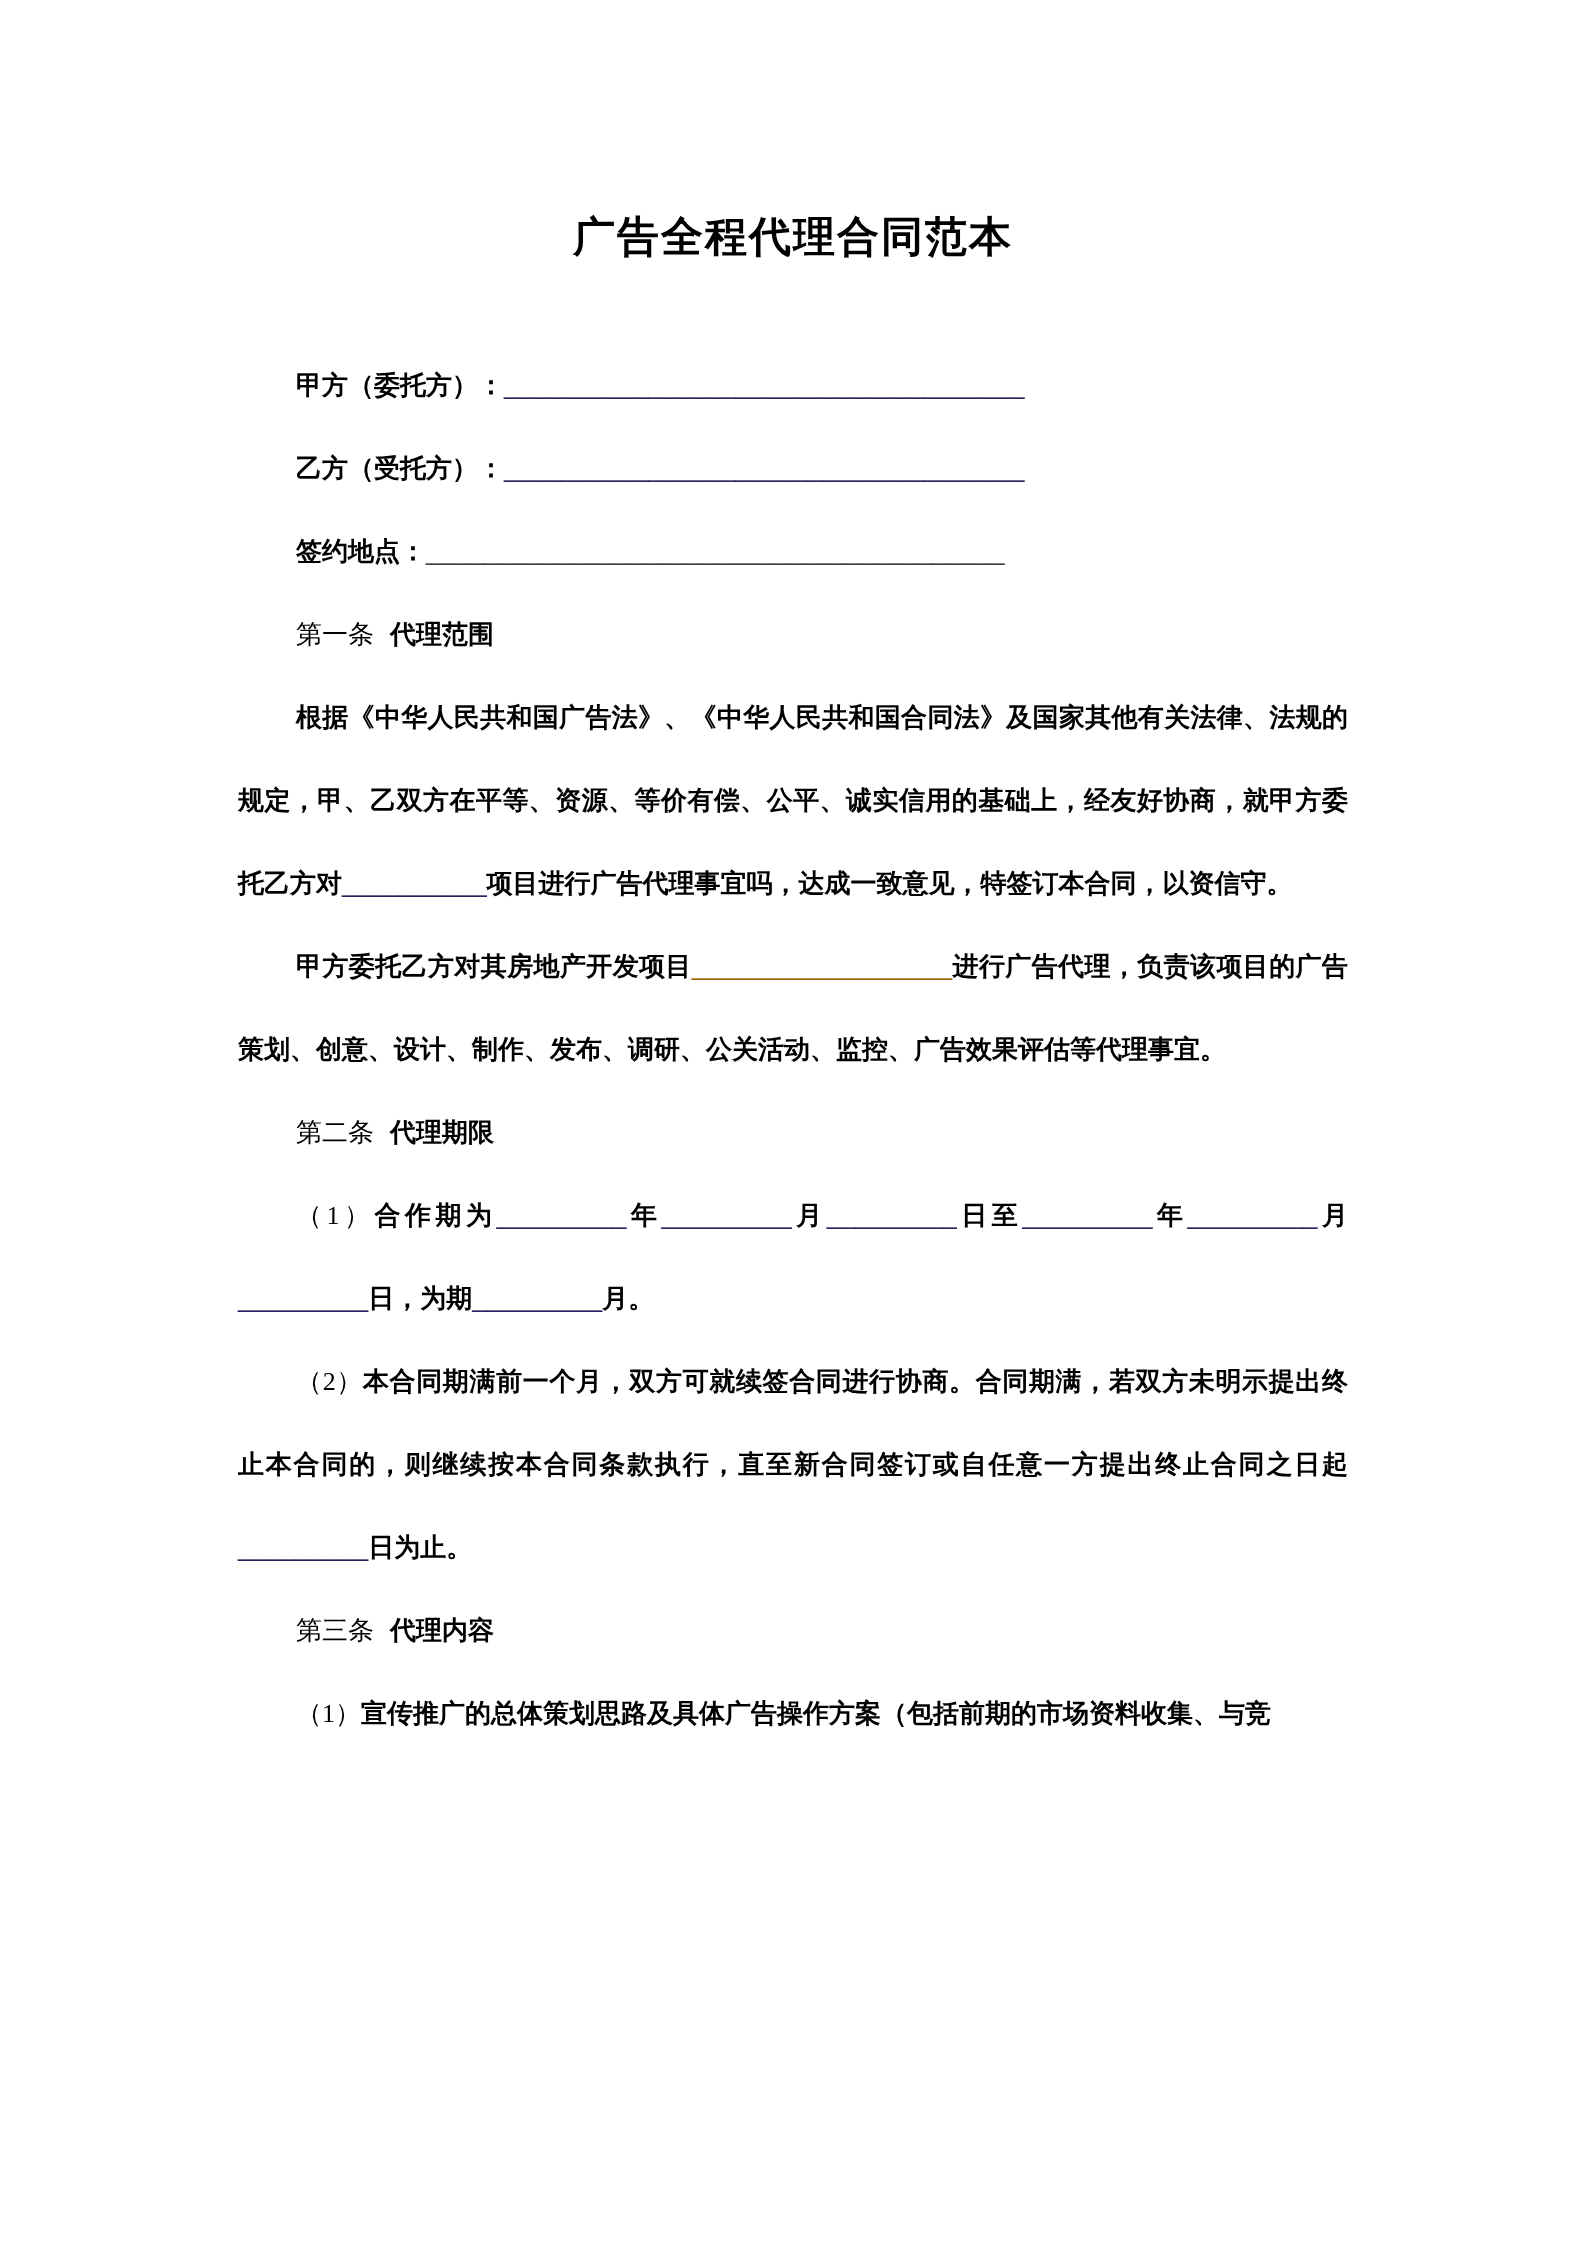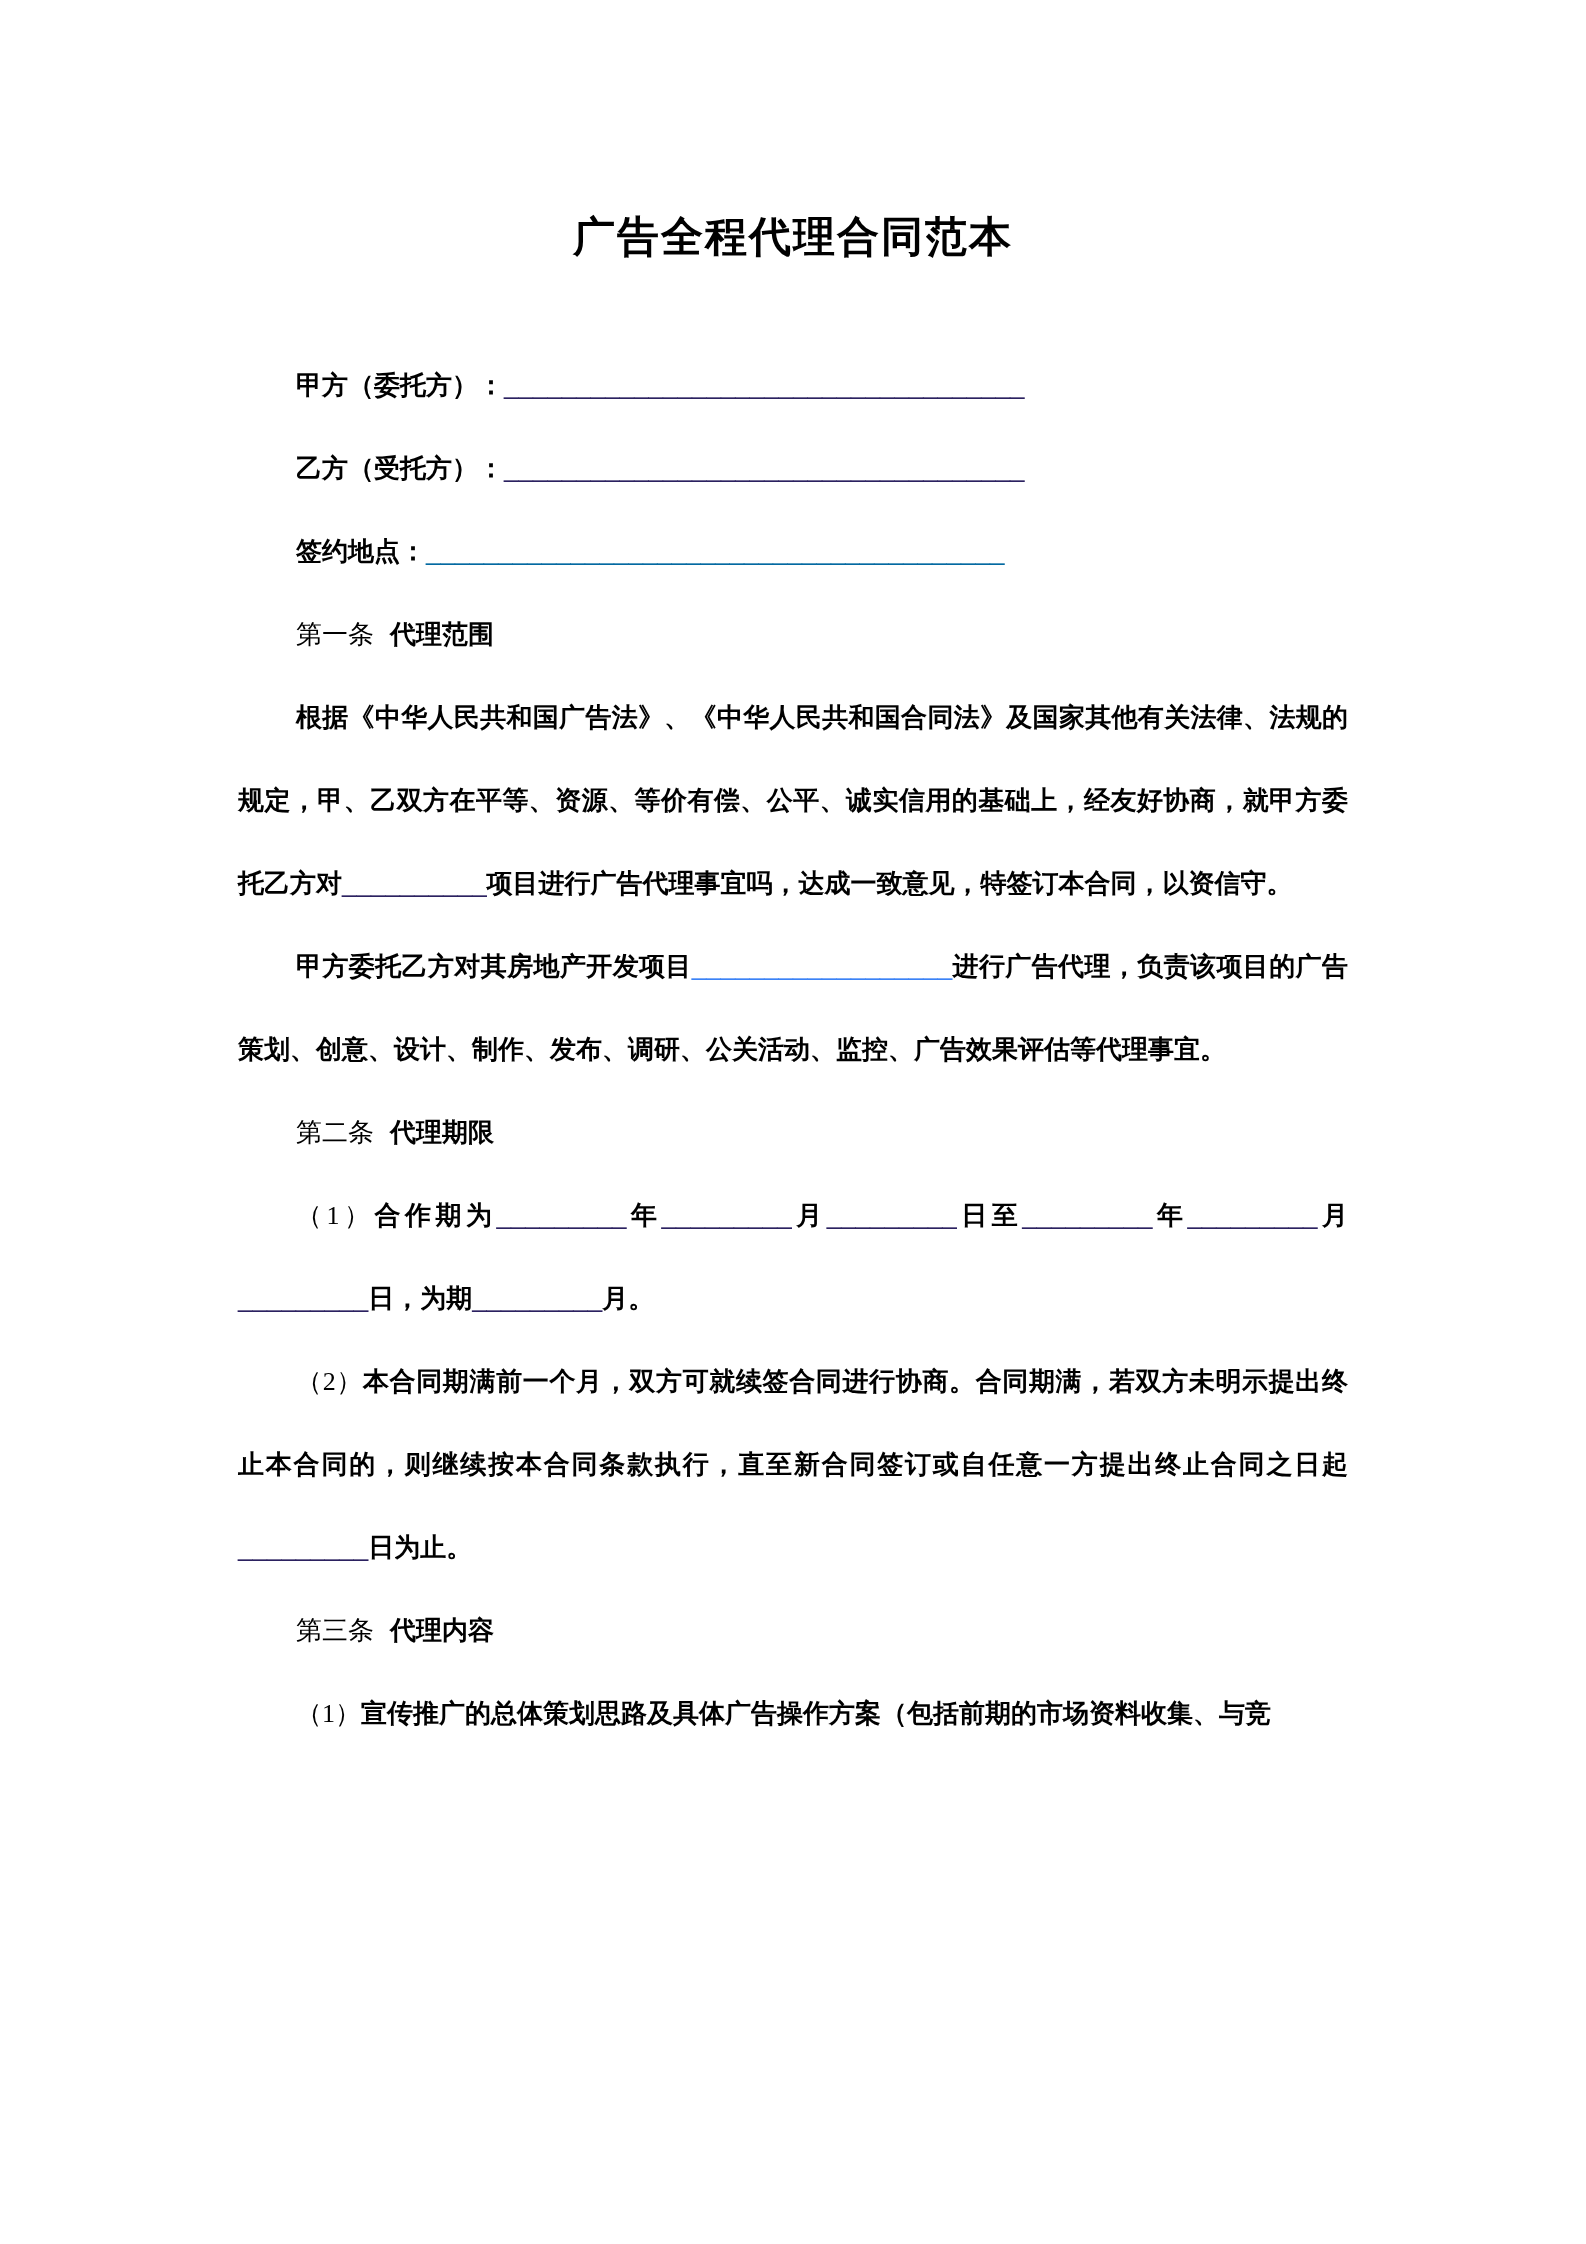--- a/index.html
+++ b/index.html
@@ -48,23 +48,23 @@
   }
 </style>
 </head>
 <body>
 
 <div class="page">
   <h1 class="doc-title">广告全程代理合同范本</h1>
   <div class="doc-body">
       <p class="para"><span class="run">甲方（委托方）：</span><span class="blank" style="color: rgb(43, 33, 96);">____________________________________</span></p>
       <p class="para"><span class="run">乙方（受托方）：</span><span class="blank" style="color: rgb(43, 33, 96);">____________________________________</span></p>
-      <p class="para"><span class="run">签约地点：</span><span class="blank" style="color: #0369a1;">________________________________________</span></p>
+      <p class="para"><span class="run">签约地点：</span><span class="blank" style="color: #404040;">________________________________________</span></p>
       <p class="para"><span class="label">第一条</span><span class="heading-title">代理范围</span></p>
       <p class="para"><span class="run">根据《中华人民共和国广告法》、《中华人民共和国合同法》及国家其他有关法律、法规的规定，甲、乙双方在平等、资源、等价有偿、公平、诚实信用的基础上，经友好协商，就甲方委托乙方对</span><span class="blank" style="color: rgb(43, 33, 96);">__________</span><span class="run">项目进行广告代理事宜吗，达成一致意见，特签订本合同，以资信守。</span></p>
-      <p class="para"><span class="run">甲方委托乙方对其房地产开发项目</span><span class="blank" style="color: #3b82f6;">__________________</span><span class="run">进行广告代理，负责该项目的广告策划、创意、设计、制作、发布、调研、公关活动、监控、广告效果评估等代理事宜。</span></p>
+      <p class="para"><span class="run">甲方委托乙方对其房地产开发项目</span><span class="blank" style="color: #a16207;">__________________</span><span class="run">进行广告代理，负责该项目的广告策划、创意、设计、制作、发布、调研、公关活动、监控、广告效果评估等代理事宜。</span></p>
       <p class="para"><span class="label">第二条</span><span class="heading-title">代理期限</span></p>
       <p class="para"><span class="label">（1）</span><span class="run">合作期为</span><span class="blank" style="color: rgb(43, 33, 96);">_________</span><span class="run">年</span><span class="blank" style="color: rgb(43, 33, 96);">_________</span><span class="run">月</span><span class="blank" style="color: rgb(43, 33, 96);">_________</span><span class="run">日至</span><span class="blank" style="color: rgb(43, 33, 96);">_________</span><span class="run">年</span><span class="blank" style="color: rgb(43, 33, 96);">_________</span><span class="run">月</span><span class="blank" style="color: rgb(43, 33, 96);">_________</span><span class="run">日，为期</span><span class="blank" style="color: rgb(43, 33, 96);">_________</span><span class="run">月。</span></p>
       <p class="para"><span class="label">（2）</span><span class="run">本合同期满前一个月，双方可就续签合同进行协商。合同期满，若双方未明示提出终止本合同的，则继续按本合同条款执行，直至新合同签订或自任意一方提出终止合同之日起</span><span class="blank" style="color: rgb(43, 33, 96);">_________</span><span class="run">日为止。</span></p>
       <p class="para"><span class="label">第三条</span><span class="heading-title">代理内容</span></p>
       <p class="para"><span class="label">（1）</span><span class="run">宣传推广的总体策划思路及具体广告操作方案（包括前期的市场资料收集、与竞</span></p>
     </div>
 </div>
 
 </body></html>

